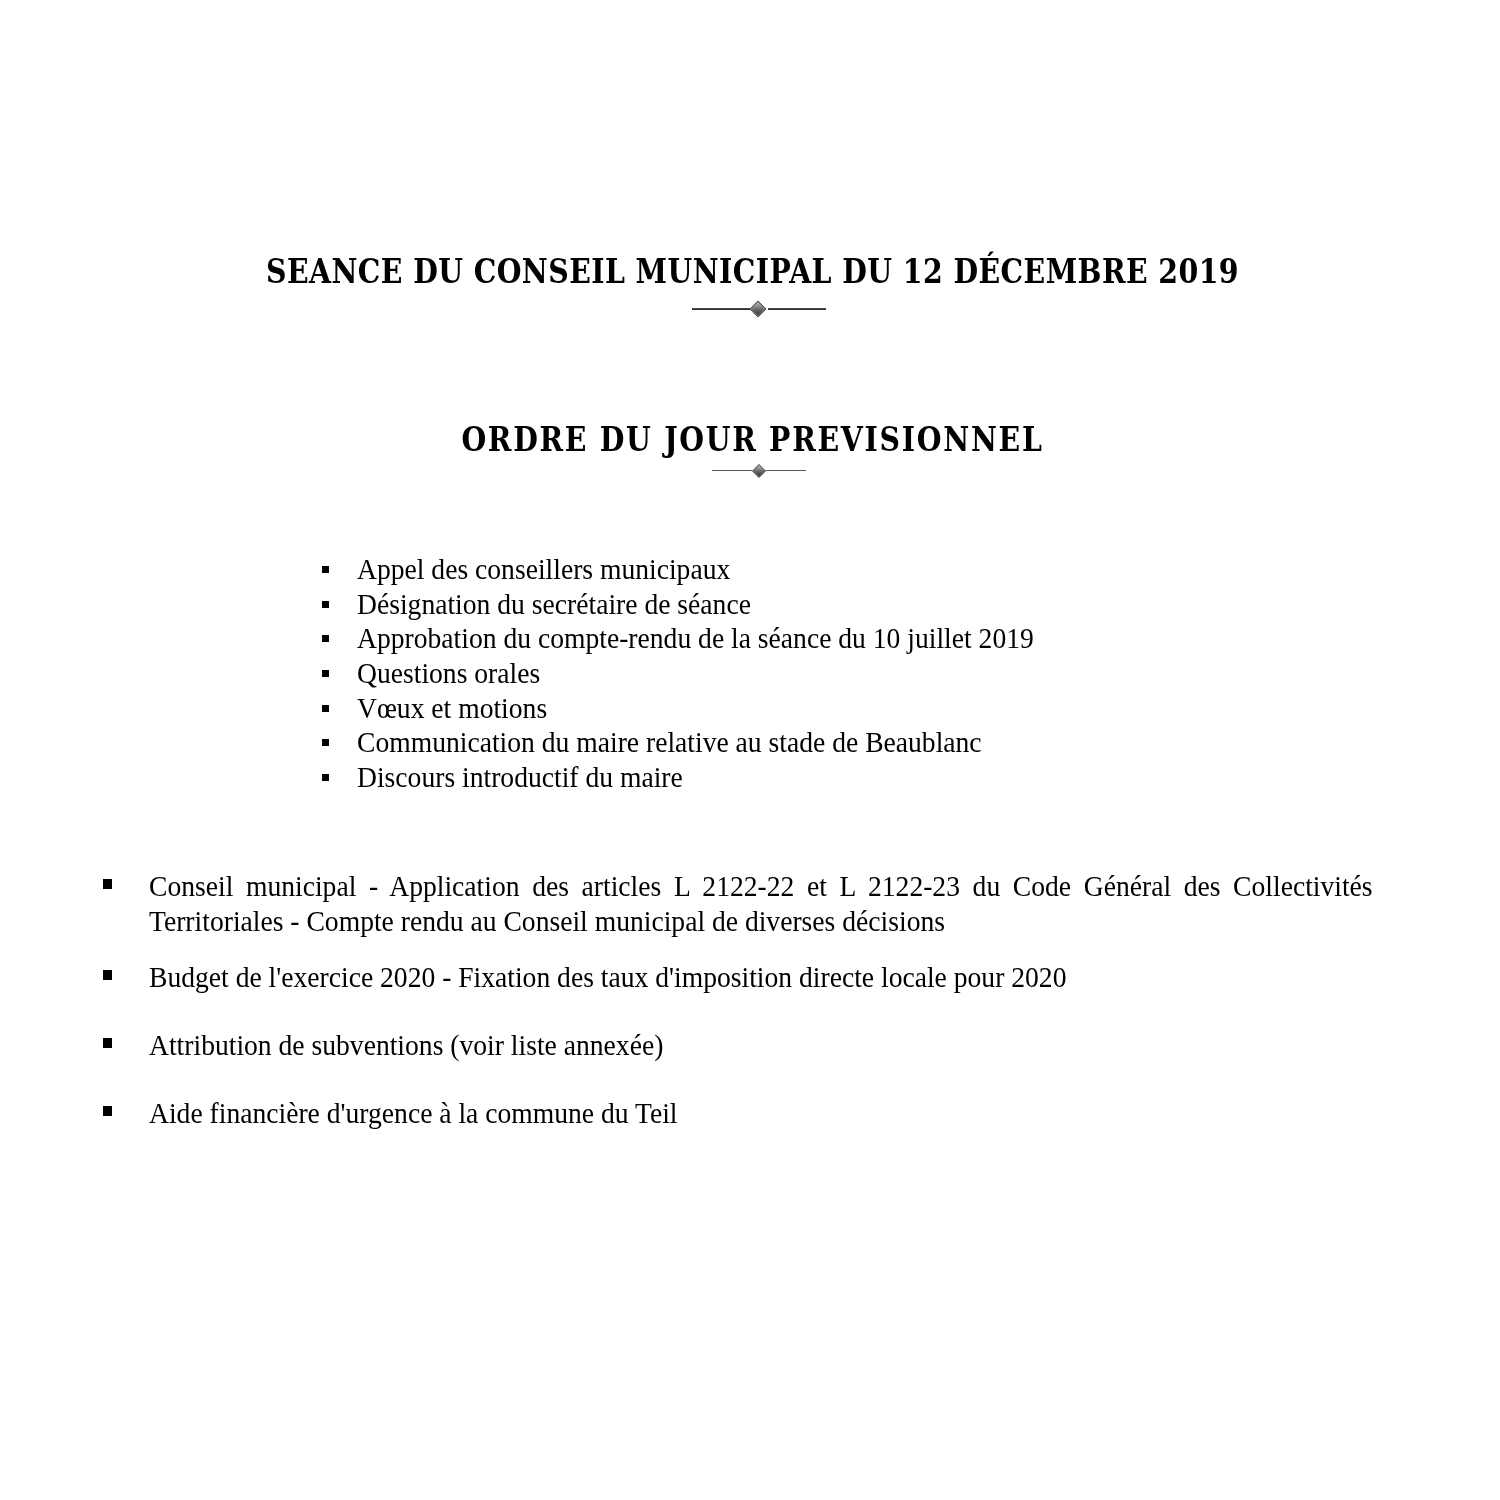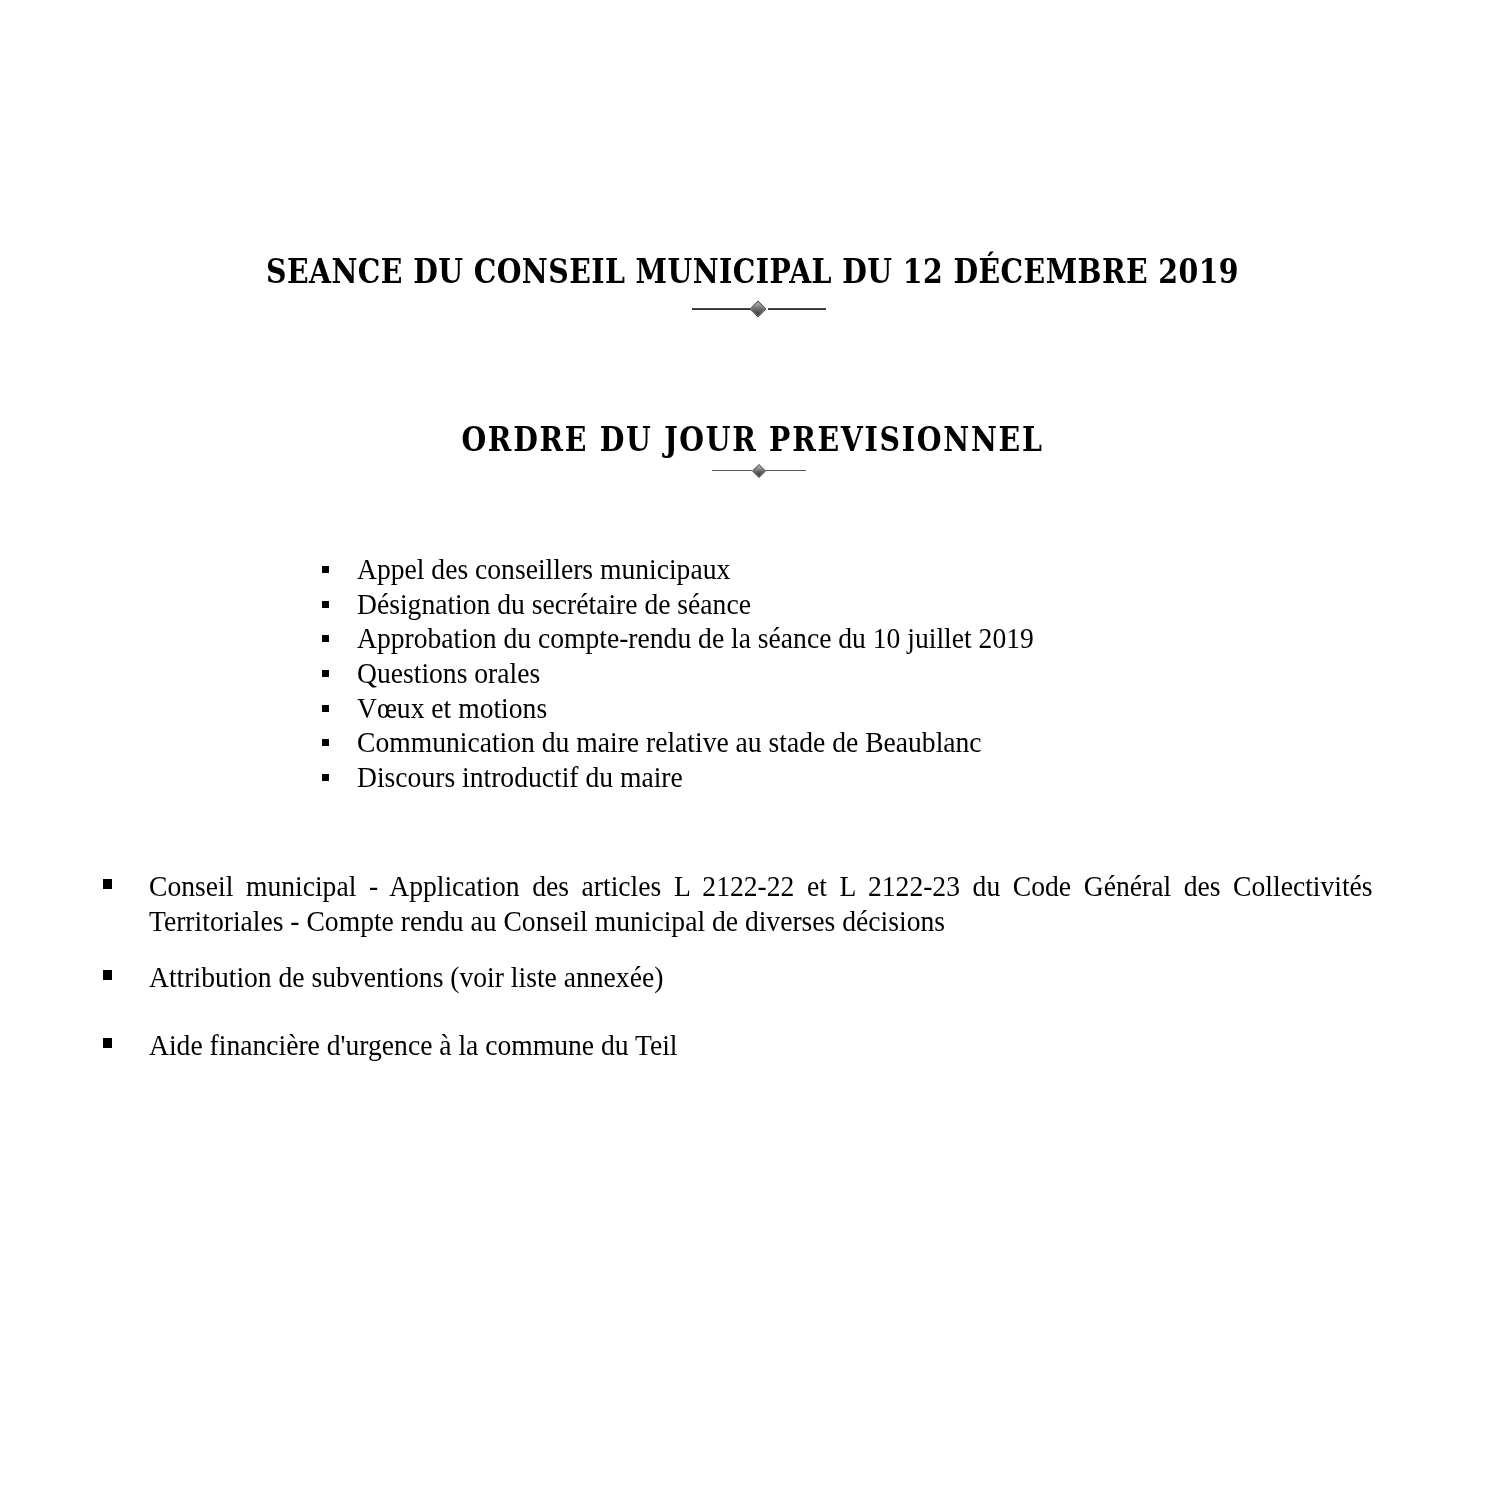--- a/index.html
+++ b/index.html
@@ -190,20 +190,24 @@
       </li>
   </ul>
 
   <ul class="agenda-list">
     <li class="agenda-item" style="margin-bottom:21px">
         <span class="bullet"></span>
         <span class="text">Conseil municipal - Application des articles L 2122-22 et L 2122-23 du Code Général des Collectivités Territoriales - Compte rendu au Conseil municipal de diverses décisions</span>
       </li>
     <li class="agenda-item single" style="margin-bottom:33px">
         <span class="bullet"></span>
+        <span class="text">Budget de l'exercice 2020 - Fixation des taux d'imposition directe locale pour 2020</span>
+      </li>
+    <li class="agenda-item single" style="margin-bottom:33px">
+        <span class="bullet"></span>
         <span class="text">Attribution de subventions (voir liste annexée)</span>
       </li>
     <li class="agenda-item single" style="margin-bottom:33px">
         <span class="bullet"></span>
         <span class="text">Aide financière d'urgence à la commune du Teil</span>
       </li>
   </ul>
 
 </div>
 

